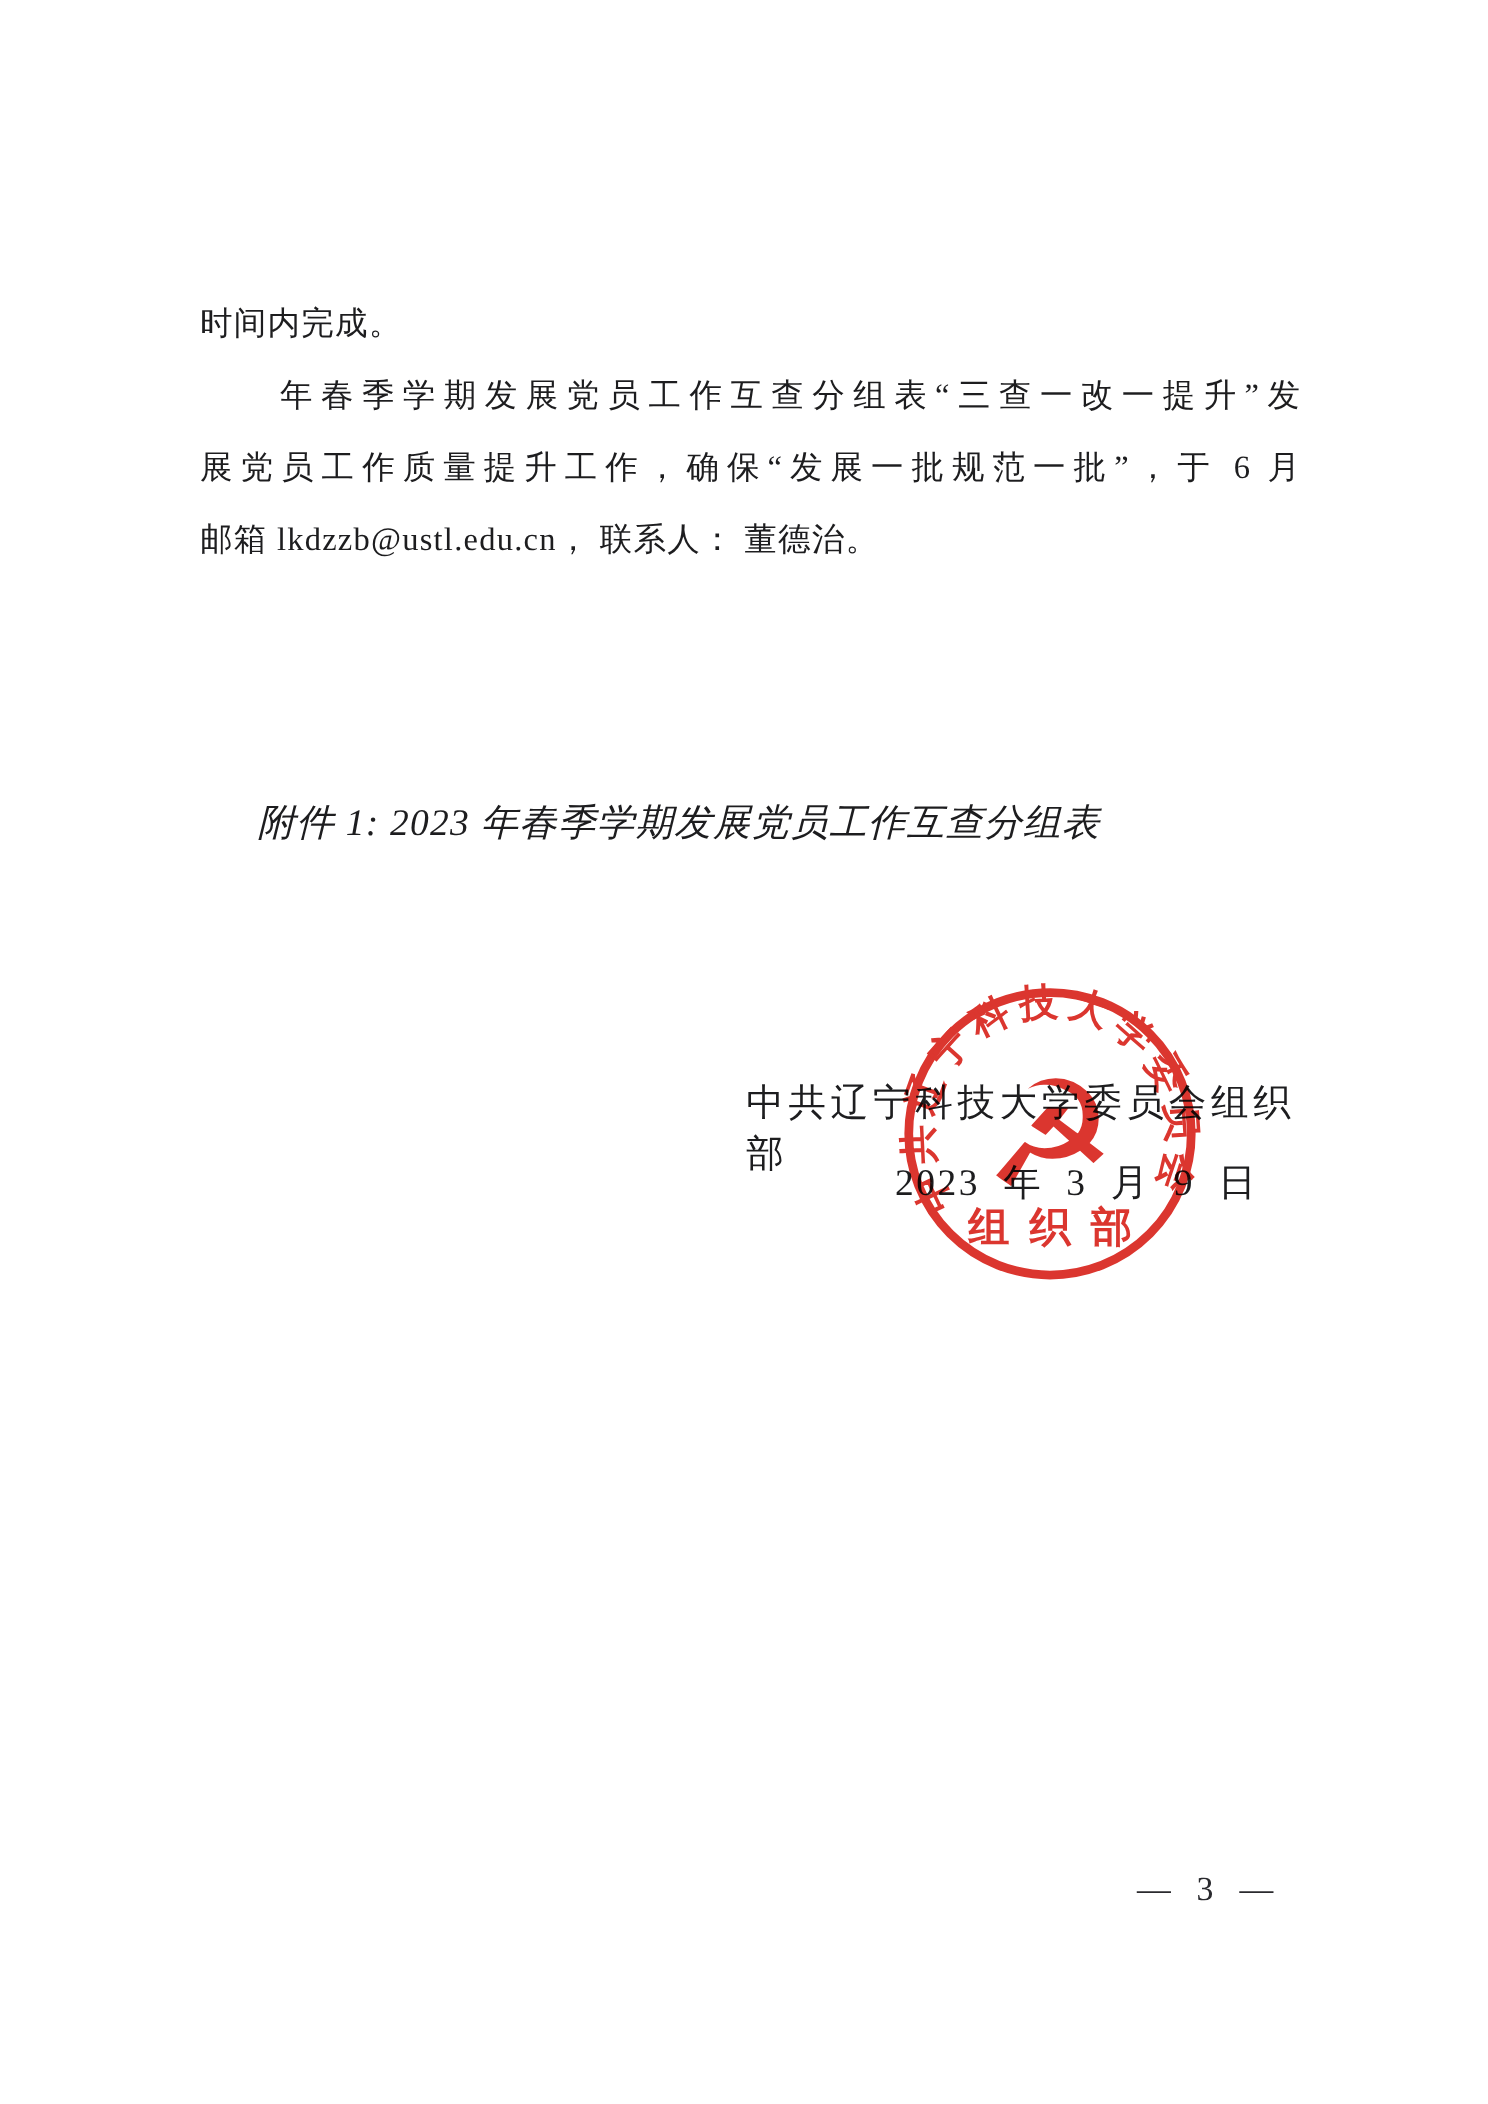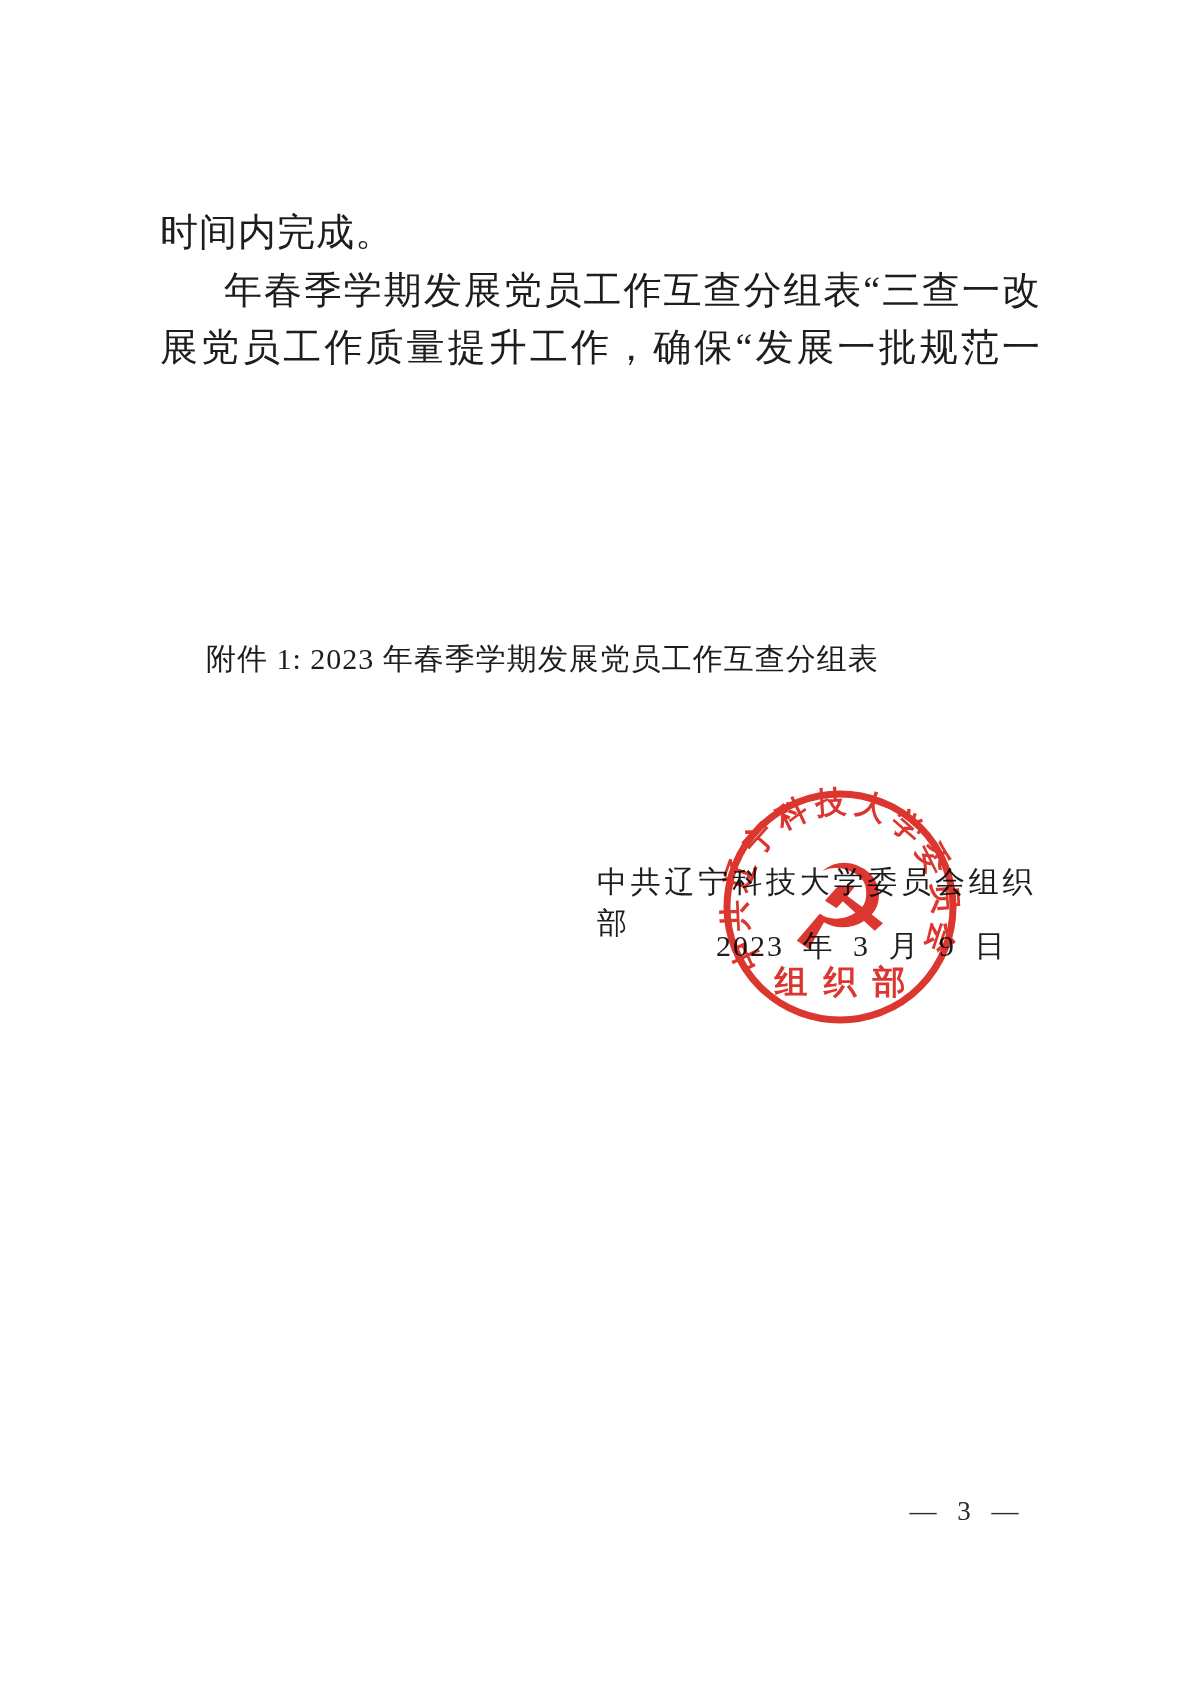--- a/index.html
+++ b/index.html
@@ -13,42 +13,43 @@
     height: 1683px;
     background: #ffffff;
     overflow: hidden;
     font-family: "Liberation Serif", "DejaVu Serif", serif;
     color: #1d1d1f;
   }
   
   .body-text {
     position: absolute;
     left: 160px;
-    top: 204px;
+    top: 230px;
     width: 881px;
-    font-size: 38px;
+    font-size: 26px;
     line-height: 57.5px;
     letter-spacing: 1px;
     white-space: nowrap;
   }
   .body-text .line { white-space: normal; height: 57.5px; overflow: hidden; }
   .body-text .line.justify {
     text-align: justify;
     text-align-last: justify;
   }
   .body-text .line.indent { padding-left: 64px; }
   
   .attachments {
     position: absolute;
     left: 206px;
     top: 628px;
     width: 840px;
     font-size: 30px;
     line-height: 61px;
     letter-spacing: 1px;
+    font-style: italic;
   }
   
   .signature-org {
     position: absolute;
     top: 862px;
     left: 597px;
     width: 437px;
     font-size: 30px;
     letter-spacing: 1.5px;
     text-align: justify;
@@ -105,20 +106,21 @@
 </style>
 </head>
 <body>
 
 <div class="page">
 
   <div class="body-text">
     <div class="line">时间内完成。</div>
     <div class="line indent justify">年春季学期发展党员工作互查分组表“三查一改一提升”发</div>
     <div class="line justify">展党员工作质量提升工作，确保“发展一批规范一批”，于 6 月</div>
+    <div class="line">邮箱 lkdzzb@ustl.edu.cn， 联系人： 董德治。</div>
   </div>
 
   <div class="attachments">
     <div class="attachment-line">附件 1: 2023 年春季学期发展党员工作互查分组表</div>
   </div>
 
   <div class="signature-org">中共辽宁科技大学委员会组织部</div>
 
   <div class="signature-date">2023 年 3 月 9 日</div>
 

